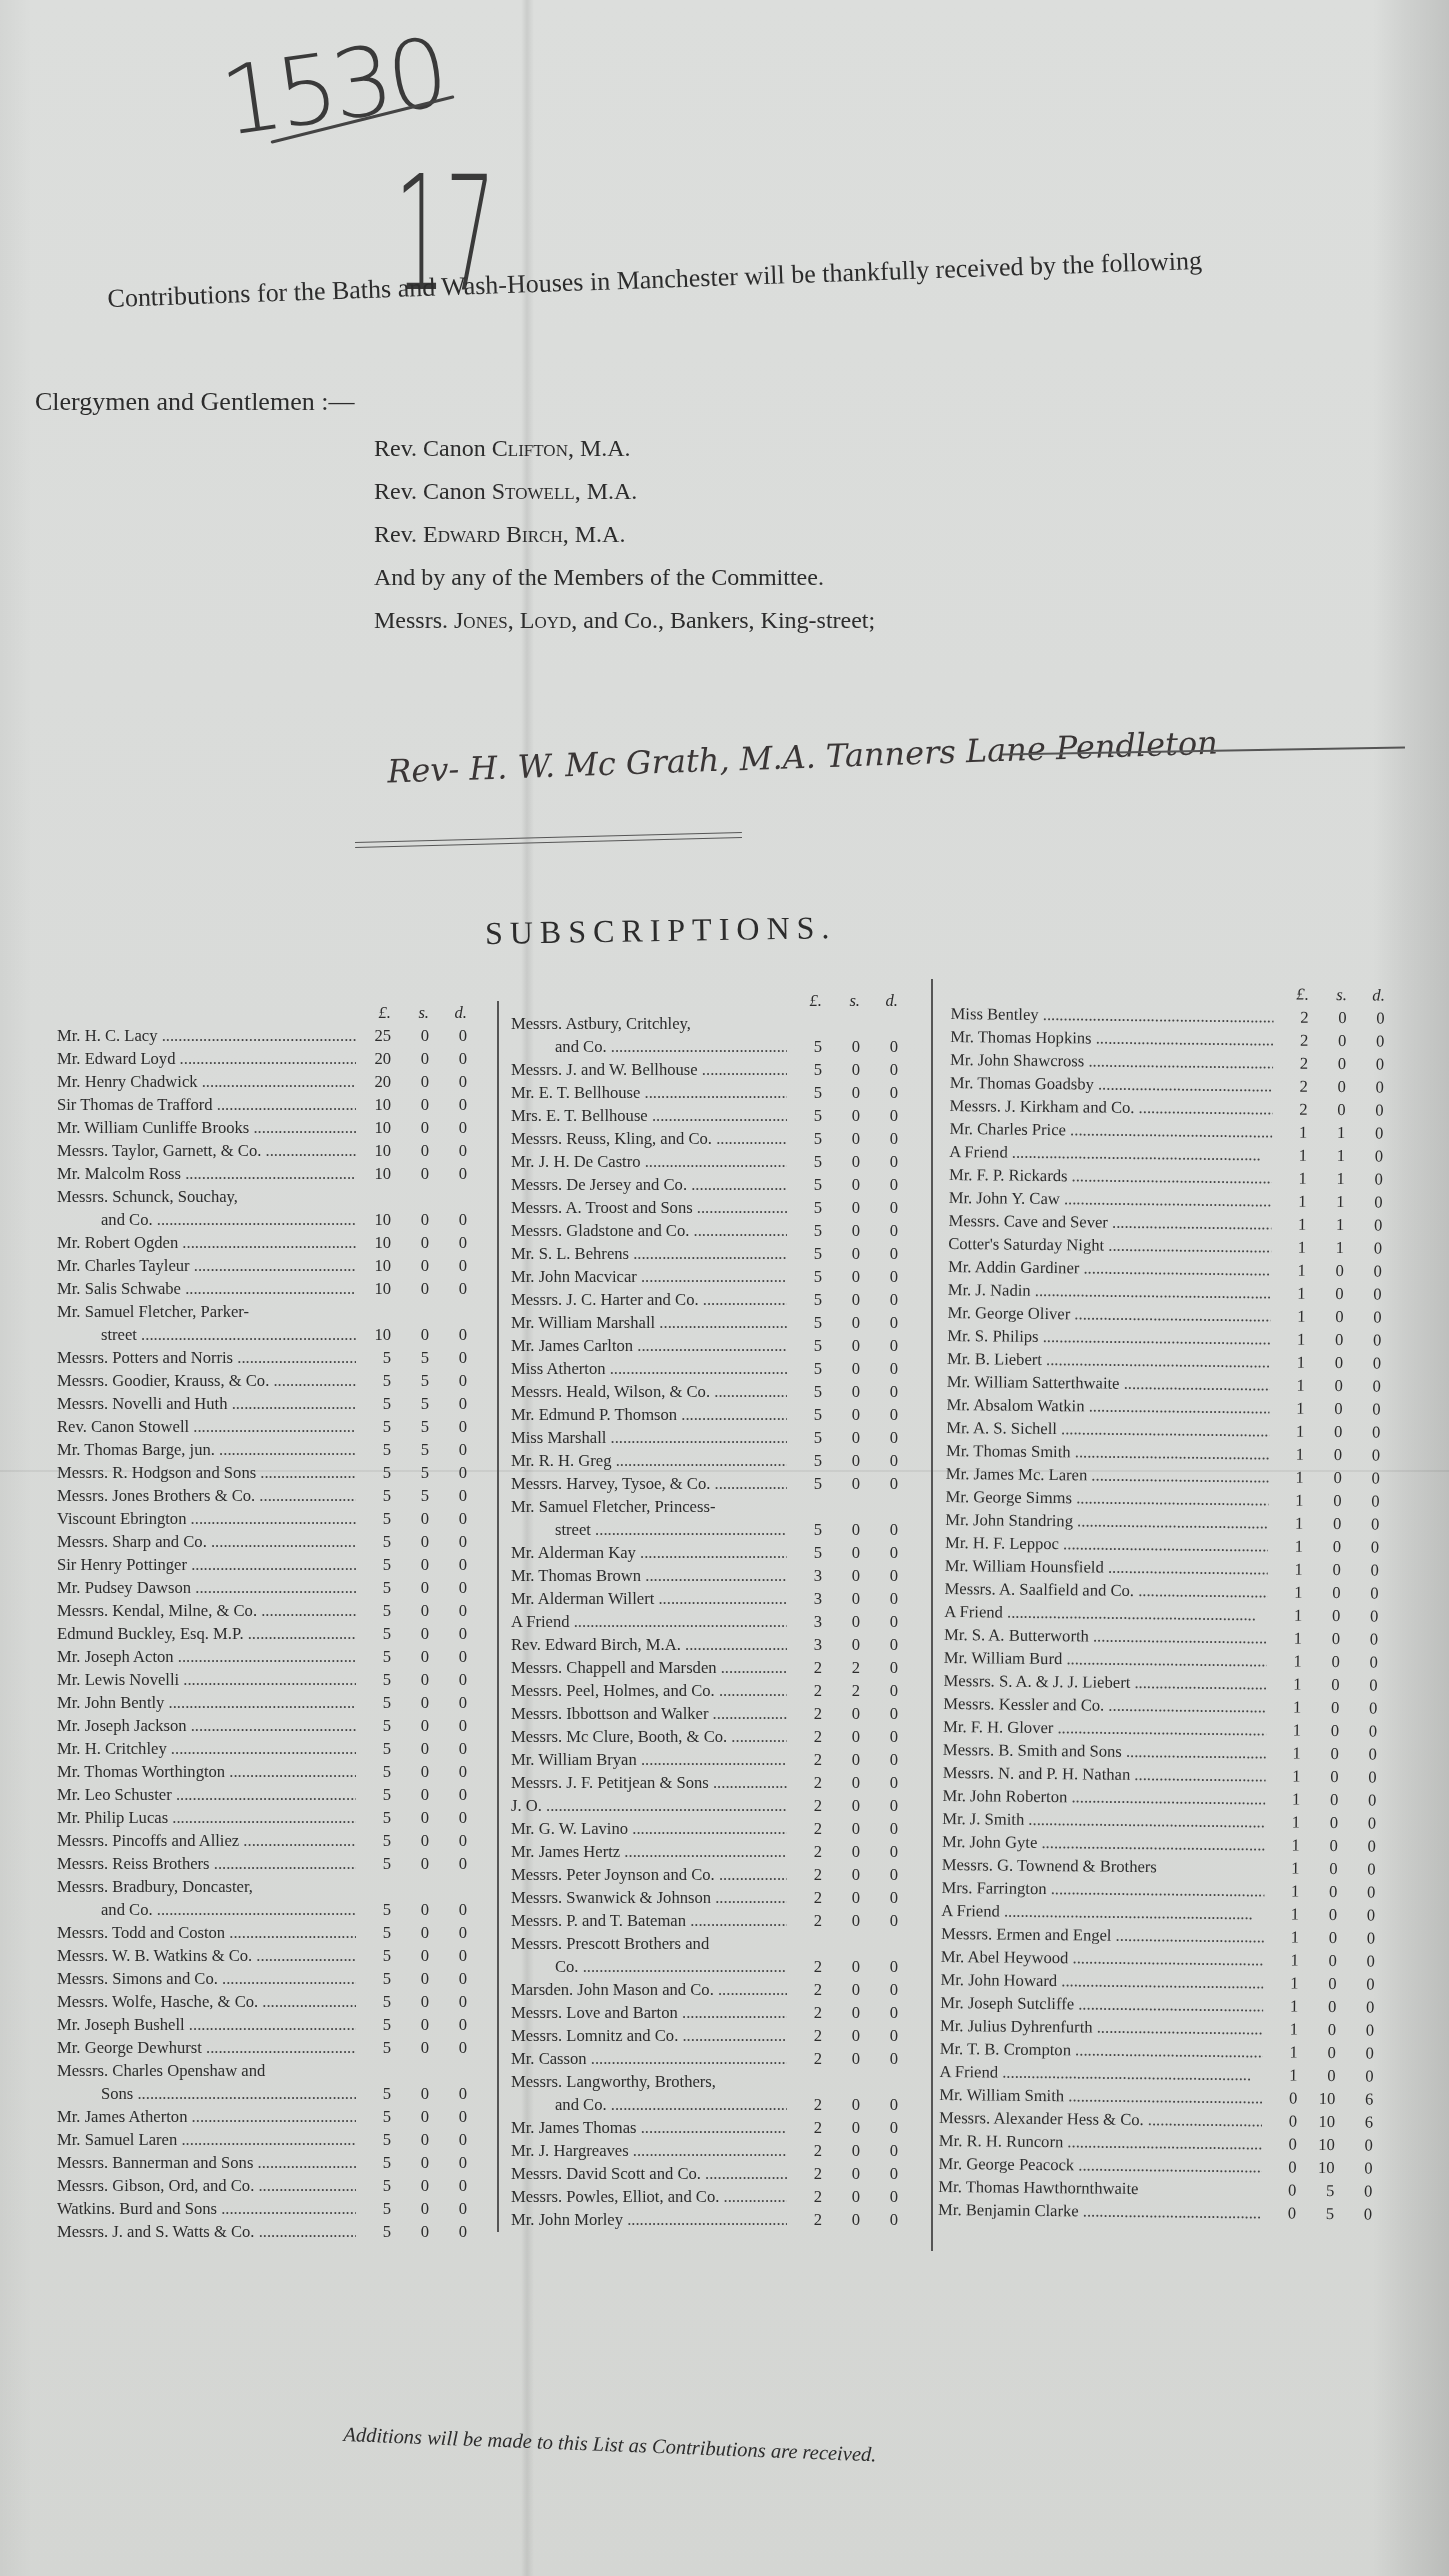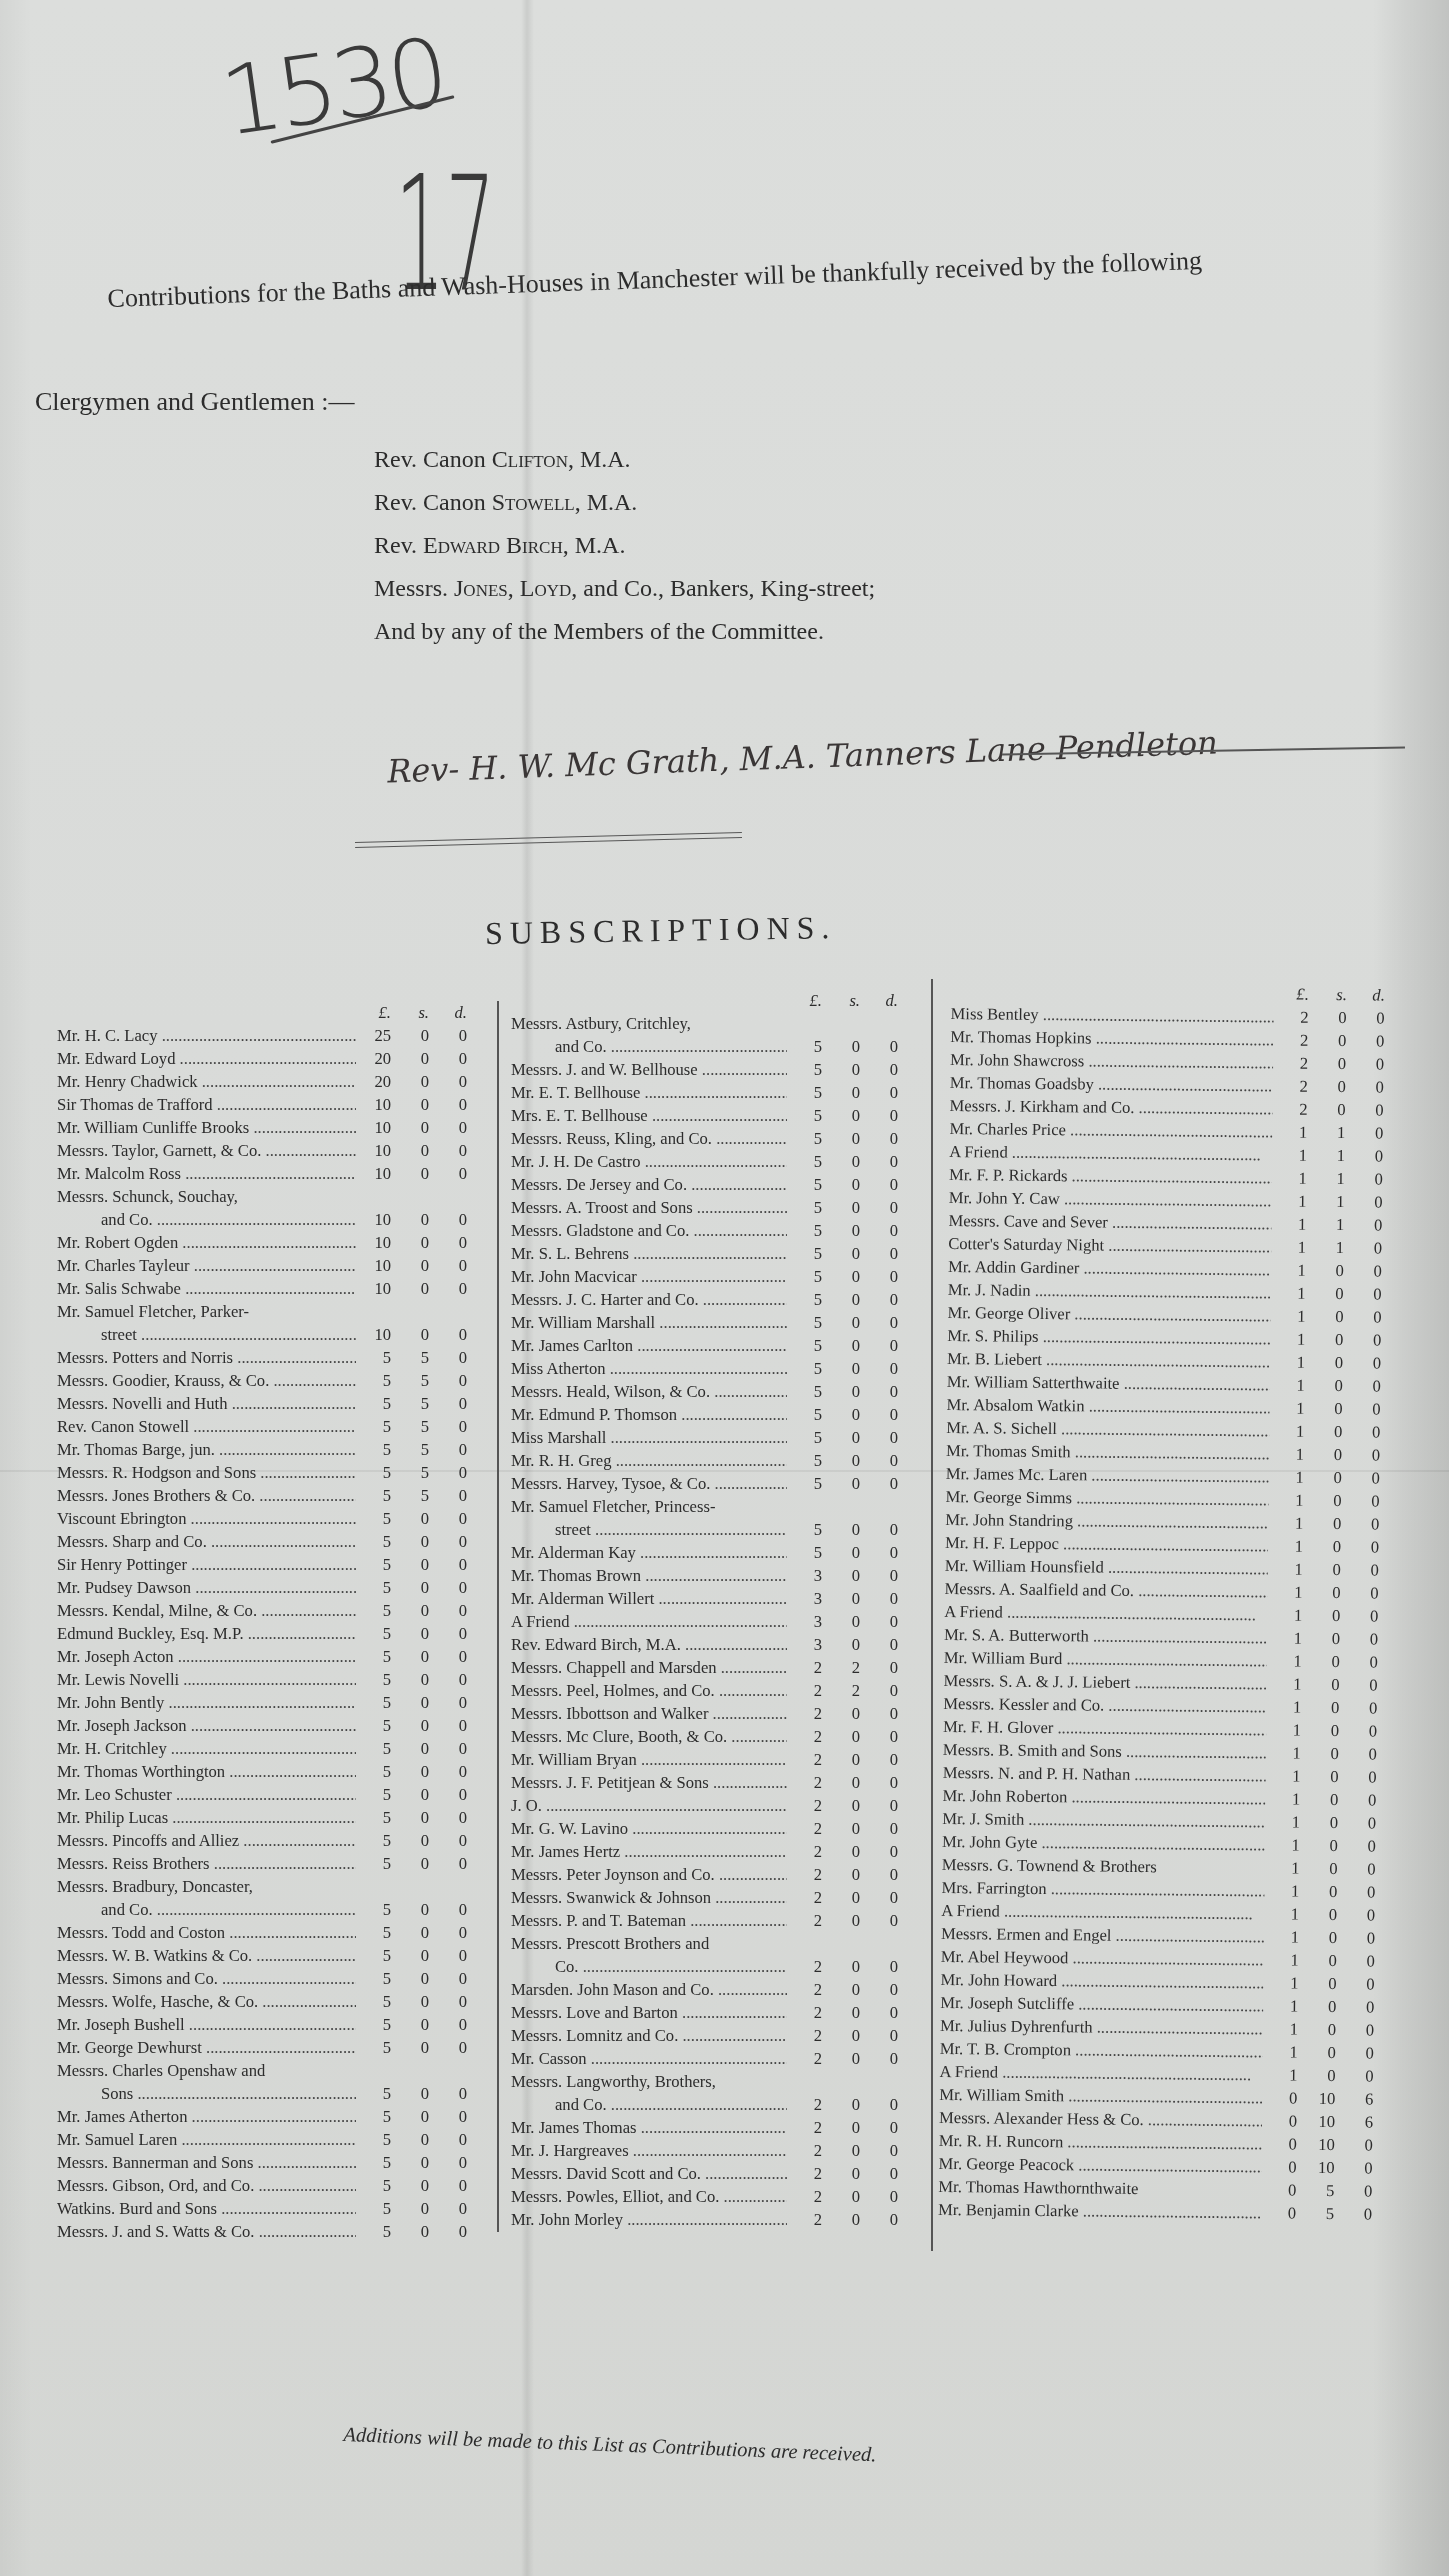--- a/index.html
+++ b/index.html
@@ -31,21 +31,21 @@
   .pencil-number { left: 221px; top: 32px; font-size: 95px; transform: rotate(-8deg); letter-spacing: -4.7px; }
   .pencil-underline { position: absolute; left: 268px; top: 118px; width: 189px; height: 3.2px; background: #444; transform: rotate(-14deg); border-radius: 2.4px; }
   .pencil-sub { left: 395px; top: 142px; font-size: 158px; transform: scaleX(0.5); transform-origin: left top; }
 
   .intro {
     position: absolute; left: 107px; top: 284px; width: 1263px;
     font-size: 26px; transform: rotate(-2deg); transform-origin: left top;
   }
   .intro-line2 { position: absolute; left: 35px; top: 387px; font-size: 26px; }
 
-  .receivers { position: absolute; left: 374px; top: 438px; font-size: 24px; line-height: 43px; }
+  .receivers { position: absolute; left: 374px; top: 427px; font-size: 24px; line-height: 43px; }
   .receivers .row { white-space: nowrap; }
   .sc { font-variant: small-caps; }
   .handwritten {
     position: absolute; left: 387px; top: 738px;
     font-family: "DejaVu Serif", serif; font-style: italic;
     font-size: 32px; color: #3a3636; transform: rotate(-2deg); white-space: nowrap;
   }
   .handwritten-rule { position: absolute; left: 1002px; top: 750px; width: 403px; height: 1.6px; background: #555; transform: rotate(-1deg); }
   .double-rule {
     position: absolute; left: 355px; top: 837px; width: 387px; height: 6.3px;
@@ -90,22 +90,22 @@
 <div class="pencil-underline"></div>
 <div class="pencil pencil-sub">17</div>
 
 <div class="intro">Contributions for the Baths and Wash-Houses in Manchester will be thankfully received by the following</div>
 <div class="intro-line2">Clergymen and Gentlemen :—</div>
 
 <div class="receivers" id="receivers">
     <div class="row"><span>Rev. Canon </span><span class="sc">Clifton</span><span>, M.A.</span></div>
     <div class="row"><span>Rev. Canon </span><span class="sc">Stowell</span><span>, M.A.</span></div>
     <div class="row"><span>Rev. </span><span class="sc">Edward Birch</span><span>, M.A.</span></div>
+    <div class="row"><span>And by any of the Members of the Committee.</span></div>
     <div class="row"><span>Messrs. </span><span class="sc">Jones, Loyd</span><span>, and Co., Bankers, King-street;</span></div>
-    <div class="row"><span>And by any of the Members of the Committee.</span></div>
   </div>
 
 <div class="handwritten">Rev- H. W. Mc Grath, M.A. Tanners Lane Pendleton</div>
 <div class="handwritten-rule"></div>
 
 <div class="double-rule"></div>
 <div class="subs-title">SUBSCRIPTIONS.</div>
 
 <div class="divider divider-1"></div>
 <div class="divider divider-2"></div>

